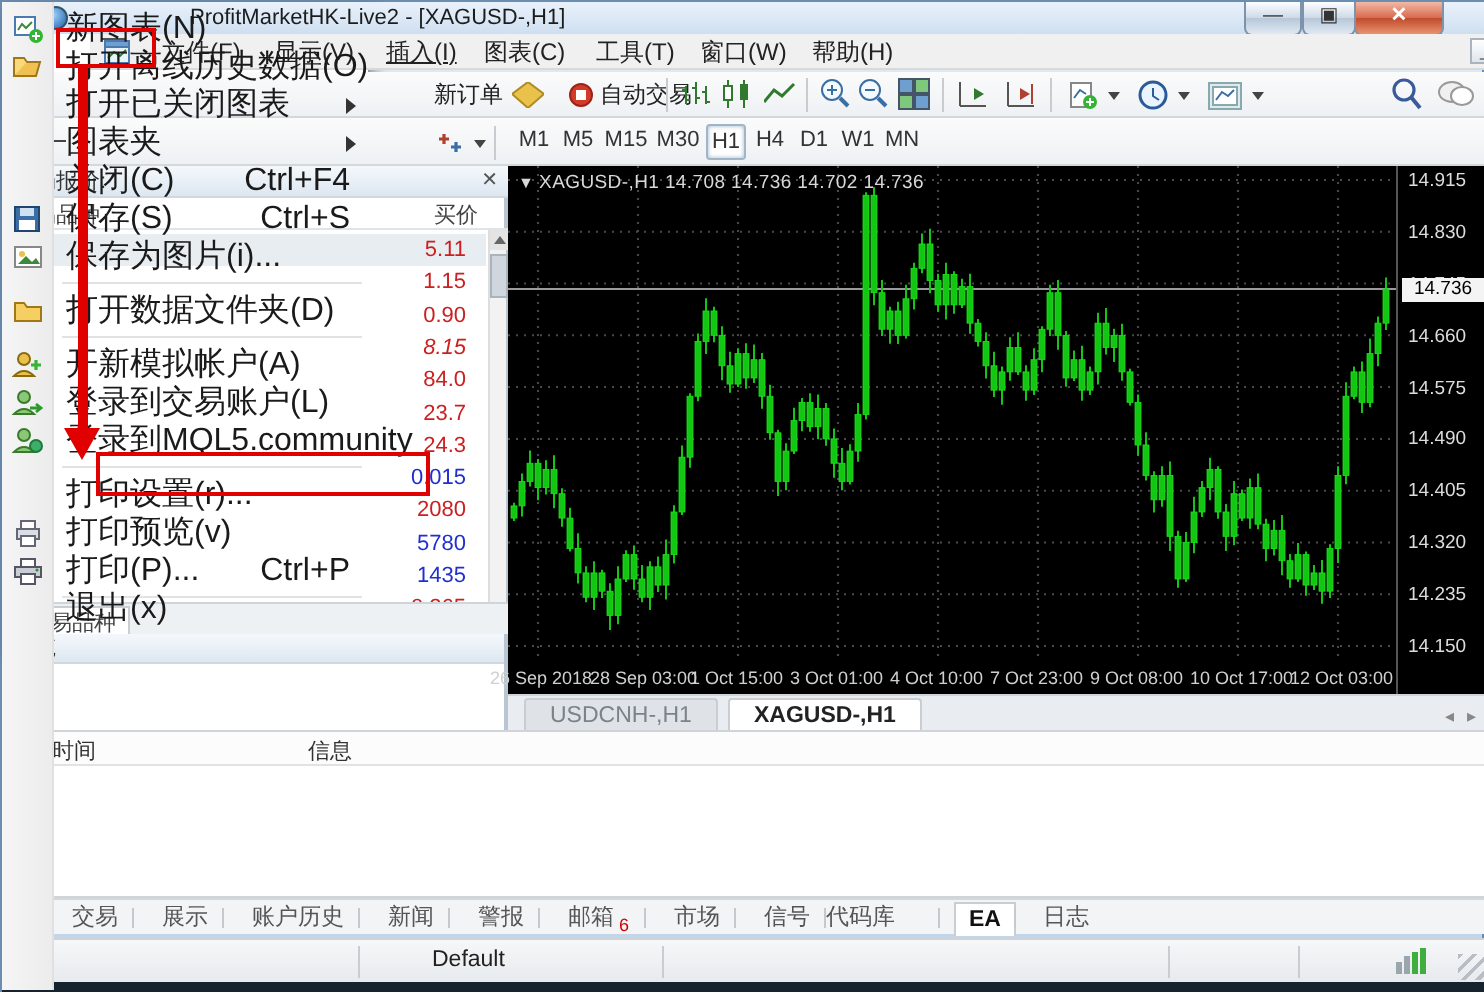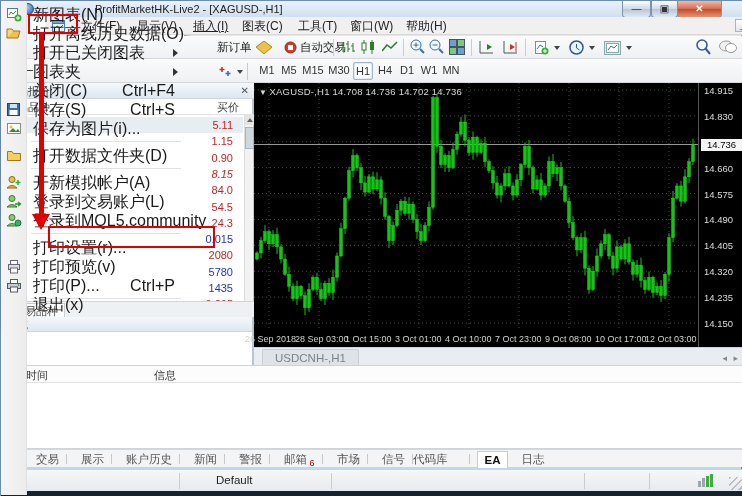--- a/index.html
+++ b/index.html
@@ -311,21 +311,21 @@
         <div class="mw-row" style="top: 82.9px; font-style: italic;">
           <span class="arr down"></span>
           <span class="mw-bid" style="color: rgb(204, 32, 32);">8.15</span>
         </div>
         <div class="mw-row" style="top: 99.2px;">
           <span class="arr down"></span>
           <span class="mw-bid" style="color: rgb(204, 32, 32);">84.0</span>
         </div>
         <div class="mw-row" style="top: 115.5px;">
           <span class="arr down"></span>
-          <span class="mw-bid" style="color: rgb(204, 32, 32);">54.5</span>
+          <span class="mw-bid" style="color: rgb(204, 32, 32);">23.7</span>
         </div>
         <div class="mw-row" style="top: 131.8px;">
           <span class="arr down"></span>
           <span class="mw-bid" style="color: rgb(204, 32, 32);">24.3</span>
         </div>
         <div class="mw-row" style="top: 148.1px;">
           <span class="arr up"></span>
           <span class="mw-bid" style="color: rgb(32, 48, 208);">0.015</span>
         </div>
         <div class="mw-row" style="top: 164.4px;">
@@ -631,20 +631,21 @@
         <div class="ttick" style="left: 291px;">9 Oct 08:00</div>
         <div class="ttick" style="left: 341px;">10 Oct 17:00</div>
         <div class="ttick" style="left: 391px;">12 Oct 03:00</div>
       </div>
   </div>
 
   <div id="chart-tabs" class="abs">
     <span class="pagearr" style="right:16px;">◂</span>
     <span class="pagearr" style="right:5px;">▸</span>
   <div class="ctab" style="left: 8px;">USDCNH-,H1</div>
+      <div class="ctab active" style="left: 110px;">XAGUSD-,H1</div>
     </div>
 
   <div id="term-strip" class="abs">
     <span class="abs xclose" style="left:4px;top:3px;">✕</span>
     <div id="term-side-label">
         <div>终</div>
         <div>端</div>
       </div>
   </div>
   <div id="terminal" class="abs">

